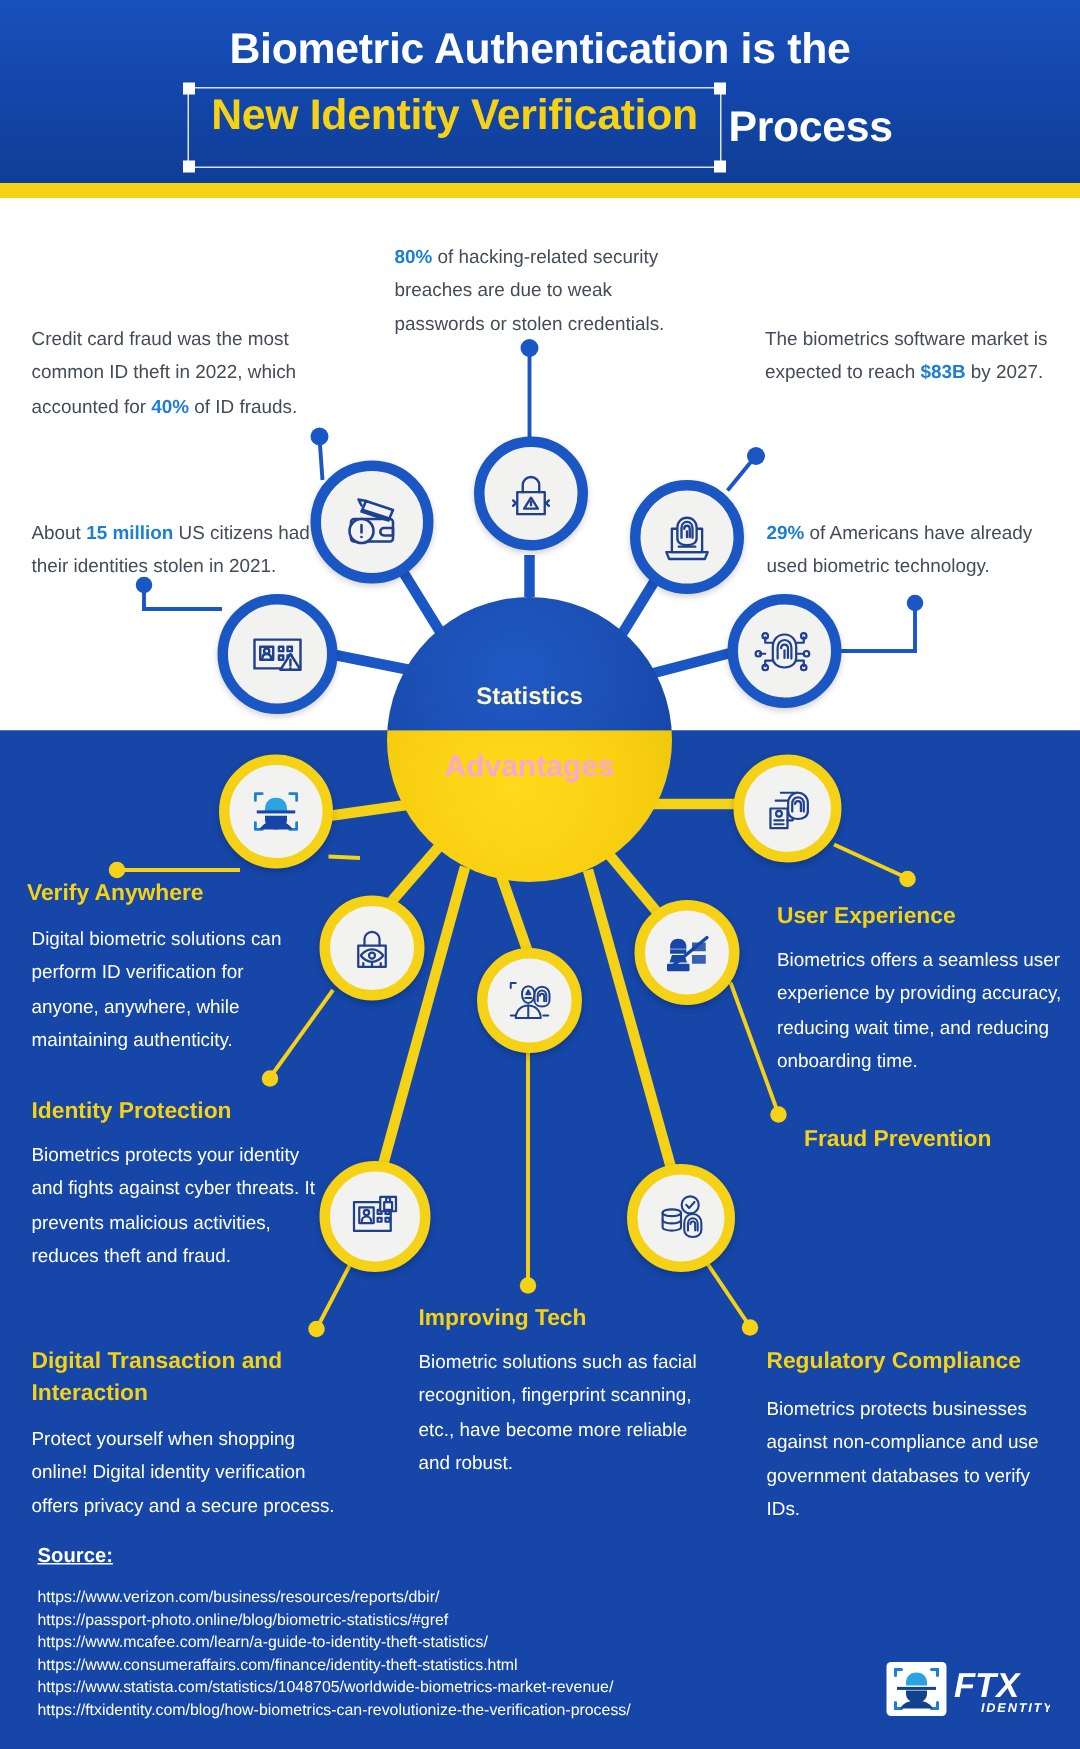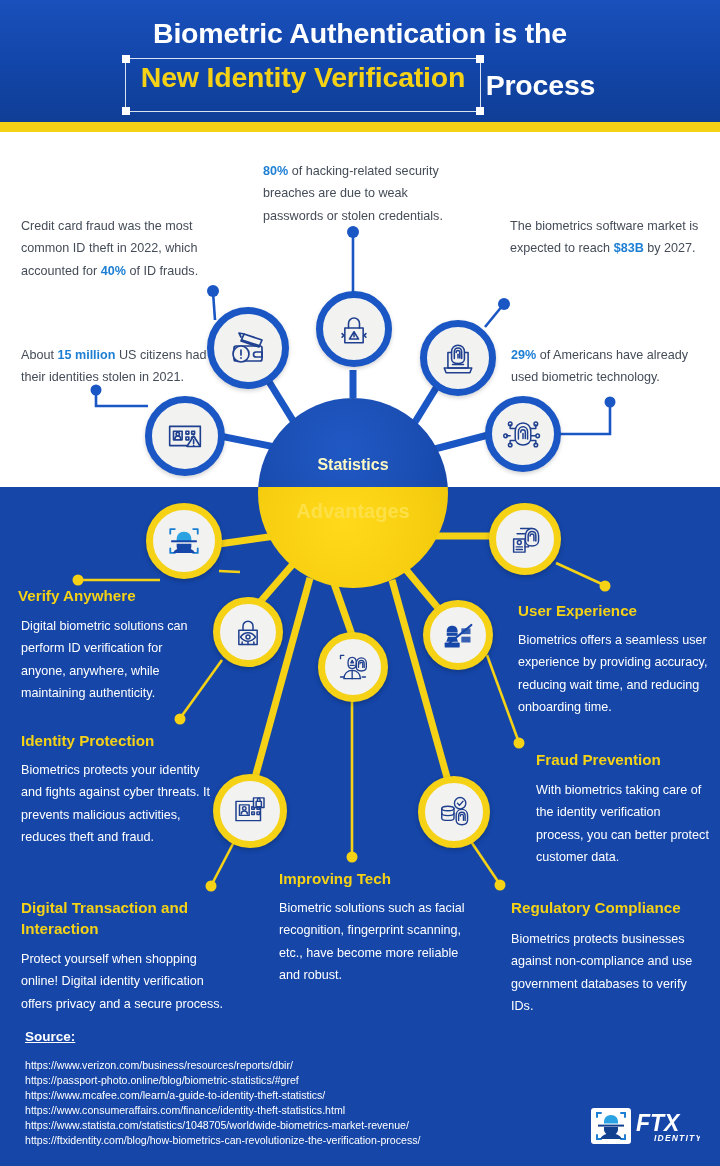--- a/index.html
+++ b/index.html
@@ -81,21 +81,21 @@
   .hub-bot {
     position:absolute; left:0; top:89px; width:190px; height:101px;
     background:radial-gradient(circle at 45% 35%, #ffd91a 0%, #f7cf10 65%, #edc40a 100%);
   }
   .hub-label-stats {
     position:absolute; left:0; top:58px; width:190px; text-align:center;
     color:#fef9c3; font-size:16px; font-weight:bold; z-index:3;
   }
   .hub-label-adv {
     position:absolute; left:0; top:102px; width:190px; text-align:center;
-    color:#fde047; font-size:20px; font-weight:bold; z-index:3;
+    color:#f9a8d4; font-size:20px; font-weight:bold; z-index:3;
   }
 
   
   .node {
     position:absolute; border-radius:50%;
     display:flex; align-items:center; justify-content:center;
     background:#f2f2f0;
   }
   .node-blue { border:7px solid #1a56c4; box-shadow:0 2px 4px rgba(0,0,0,.18); }
   .node-yellow { border:7px solid #f5d215; box-shadow:0 2px 5px rgba(0,0,0,.22); }
@@ -409,21 +409,20 @@
   <div class="adv-h" style="left:21px;top:898px;width:200px;">Digital Transaction and Interaction</div>
   <div class="adv-p" style="left:21px;top:948px;width:215px;">Protect yourself when shopping online! Digital identity verification offers privacy and a secure process.</div>
 
   <div class="adv-h" style="left:279px;top:869px;width:200px;">Improving Tech</div>
   <div class="adv-p" style="left:279px;top:897px;width:192px;">Biometric solutions such as facial recognition, fingerprint scanning, etc., have become more reliable and robust.</div>
 
   <div class="adv-h" style="left:518px;top:601px;width:200px;">User Experience</div>
   <div class="adv-p" style="left:518px;top:629px;width:195px;">Biometrics offers a seamless user experience by providing accuracy, reducing wait time, and reducing onboarding time.</div>
 
   <div class="adv-h" style="left:536px;top:750px;width:185px;">Fraud Prevention</div>
-  <div class="adv-p" style="left:536px;top:779px;width:175px;">With biometrics taking care of the identity verification process, you can better protect customer data.</div>
 
   <div class="adv-h" style="left:511px;top:898px;width:210px;">Regulatory Compliance</div>
   <div class="adv-p" style="left:511px;top:928px;width:200px;">Biometrics protects businesses against non-compliance and use government databases  to verify IDs.</div>
 
   <div class="src-title">Source:</div>
   <div class="src-list">
     <div>https://www.verizon.com/business/resources/reports/dbir/</div>
     <div>https://passport-photo.online/blog/biometric-statistics/#gref</div>
     <div>https://www.mcafee.com/learn/a-guide-to-identity-theft-statistics/</div>
     <div>https://www.consumeraffairs.com/finance/identity-theft-statistics.html</div>

